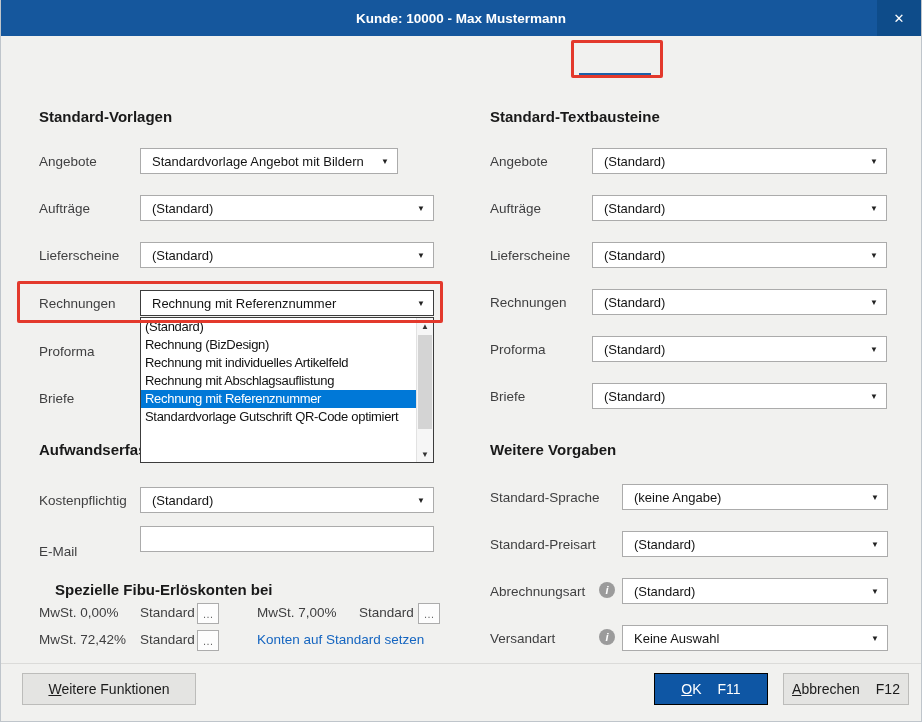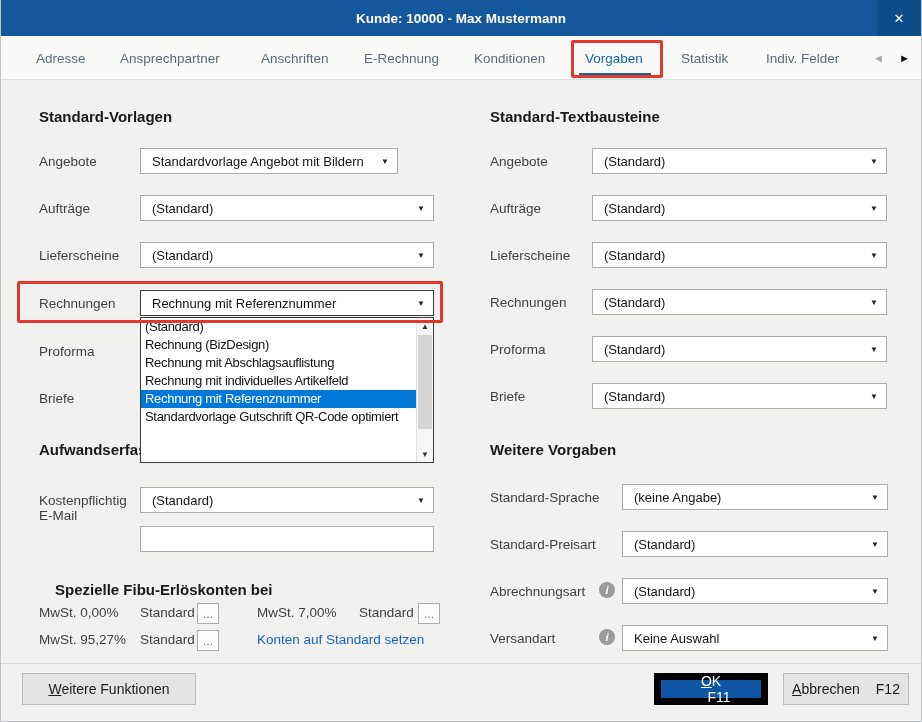--- a/index.html
+++ b/index.html
@@ -45,48 +45,36 @@
 
   
   .dots-btn { position:absolute; width:22px; height:21px; background:#FDFDFD; border:1px solid #ACACAC; color:#666; font-size:11px; display:flex; align-items:center; justify-content:center; cursor:pointer; }
 
   .link { position:absolute; font-size:13.5px; color:#1565C0; cursor:pointer; white-space:nowrap; }
 
   
   .footer-divider { position:absolute; left:0; top:663px; width:100%; height:1px; background:#DBDBD9; }
   .btn { position:absolute; top:673px; height:32px; display:flex; align-items:center; justify-content:center; font-size:14px; cursor:pointer; white-space:nowrap; }
   .btn-gray { background:#E4E4E2; border:1px solid #BCBCBA; color:#1B1B1B; }
-  .btn-blue { background:#0E56A4; border:7px solid #000000; color:#fff;flex-direction:column; }
+  .btn-blue { background:#0E56A4; border:1px solid #000000; color:#fff; }
   .mn { text-decoration:underline; }
   .fkey { margin-left:16px; }
 </style>
 </head>
 <body>
 
 <div class="window">
 
   <div class="titlebar">
     <span class="title">Kunde: 10000 - Max Mustermann</span>
     <div class="close-btn">
       <span>✕</span>
     </div>
   </div>
 
-  <div class="tabbar">
-    <div class="tab" style="left:35px">Adresse</div>
-    <div class="tab" style="left:119px">Ansprechpartner</div>
-    <div class="tab" style="left:260px">Anschriften</div>
-    <div class="tab" style="left:363px">E-Rechnung</div>
-    <div class="tab" style="left:473px">Konditionen</div>
-    <div class="tab active" style="left:584px">Vorgaben</div>
-    <div class="tab" style="left:680px">Statistik</div>
-    <div class="tab" style="left:765px">Indiv. Felder</div>
-    <div class="tab-nav" style="left:872px; color:#A3A3A3">◄</div>
-    <div class="tab-nav" style="left:898px; color:#111">►</div>
-  </div>
   <div class="tab-underline"></div>
   <div class="red-frame" style="left:570px; top:40px; width:92px; height:38px;"></div>
 
   <div class="hd" style="left:38px; top:108px">Standard-Vorlagen</div>
 
   <div class="lbl" style="left:38px; top:154px">Angebote</div>
   <div class="combo" style="left:139px; top:148px; width:258px">
     <span>Standardvorlage Angebot mit Bildern</span>
     <span class="caret">▼</span>
   </div>
@@ -112,56 +100,56 @@
 
   <div class="lbl" style="left:38px; top:344px">Proforma</div>
   <div class="lbl" style="left:38px; top:391px">Briefe</div>
 
   <div class="hd" style="left:38px; top:441px">Aufwandserfassung</div>
 
   <div class="list">
     <div class="list-items">
       <div class="list-item">(Standard)</div>
       <div class="list-item">Rechnung (BizDesign)</div>
+      <div class="list-item">Rechnung mit individuelles Artikelfeld</div>
       <div class="list-item">Rechnung mit Abschlagsauflistung</div>
-      <div class="list-item">Rechnung mit individuelles Artikelfeld</div>
       <div class="list-item selected">Rechnung mit Referenznummer</div>
       <div class="list-item">Standardvorlage Gutschrift QR-Code optimiert</div>
     </div>
     <div class="scrollbar">
       <div class="scroll-arrow" style="top:0">▲</div>
       <div class="scroll-thumb"></div>
       <div class="scroll-arrow" style="bottom:0">▼</div>
     </div>
   </div>
 
   <div class="lbl" style="left:38px; top:493px">Kostenpflichtig</div>
   <div class="combo" style="left:139px; top:487px; width:294px">
     <span>(Standard)</span>
     <span class="caret">▼</span>
   </div>
 
-  <div class="lbl" style="left:38px; top:508px">E-Mail</div>
+  <div class="lbl" style="left:38px; top:544px">E-Mail</div>
   <input class="tb" style="left: 139px; top: 526px; width: 294px;">
 
   <div class="hd" style="left:54px; top:581px">Spezielle Fibu-Erlöskonten bei</div>
 
   <div class="lbl" style="left:38px; top:605px">MwSt. 0,00%</div>
   <div class="lbl" style="left:139px; top:605px">Standard</div>
   <div class="dots-btn" style="left:196px; top:603px">
     <span>…</span>
   </div>
 
   <div class="lbl" style="left:256px; top:605px">MwSt. 7,00%</div>
   <div class="lbl" style="left:358px; top:605px">Standard</div>
   <div class="dots-btn" style="left:417px; top:603px">
     <span>…</span>
   </div>
 
-  <div class="lbl" style="left:38px; top:632px">MwSt. 95,27%</div>
+  <div class="lbl" style="left:38px; top:632px">MwSt. 72,42%</div>
   <div class="lbl" style="left:139px; top:632px">Standard</div>
   <div class="dots-btn" style="left:196px; top:630px">
     <span>…</span>
   </div>
   <div class="link" style="left:256px; top:632px">Konten auf Standard setzen</div>
 
   <div class="hd" style="left:489px; top:108px">Standard-Textbausteine</div>
 
   <div class="lbl" style="left:489px; top:154px">Angebote</div>
   <div class="combo" style="left:591px; top:148px; width:295px">

